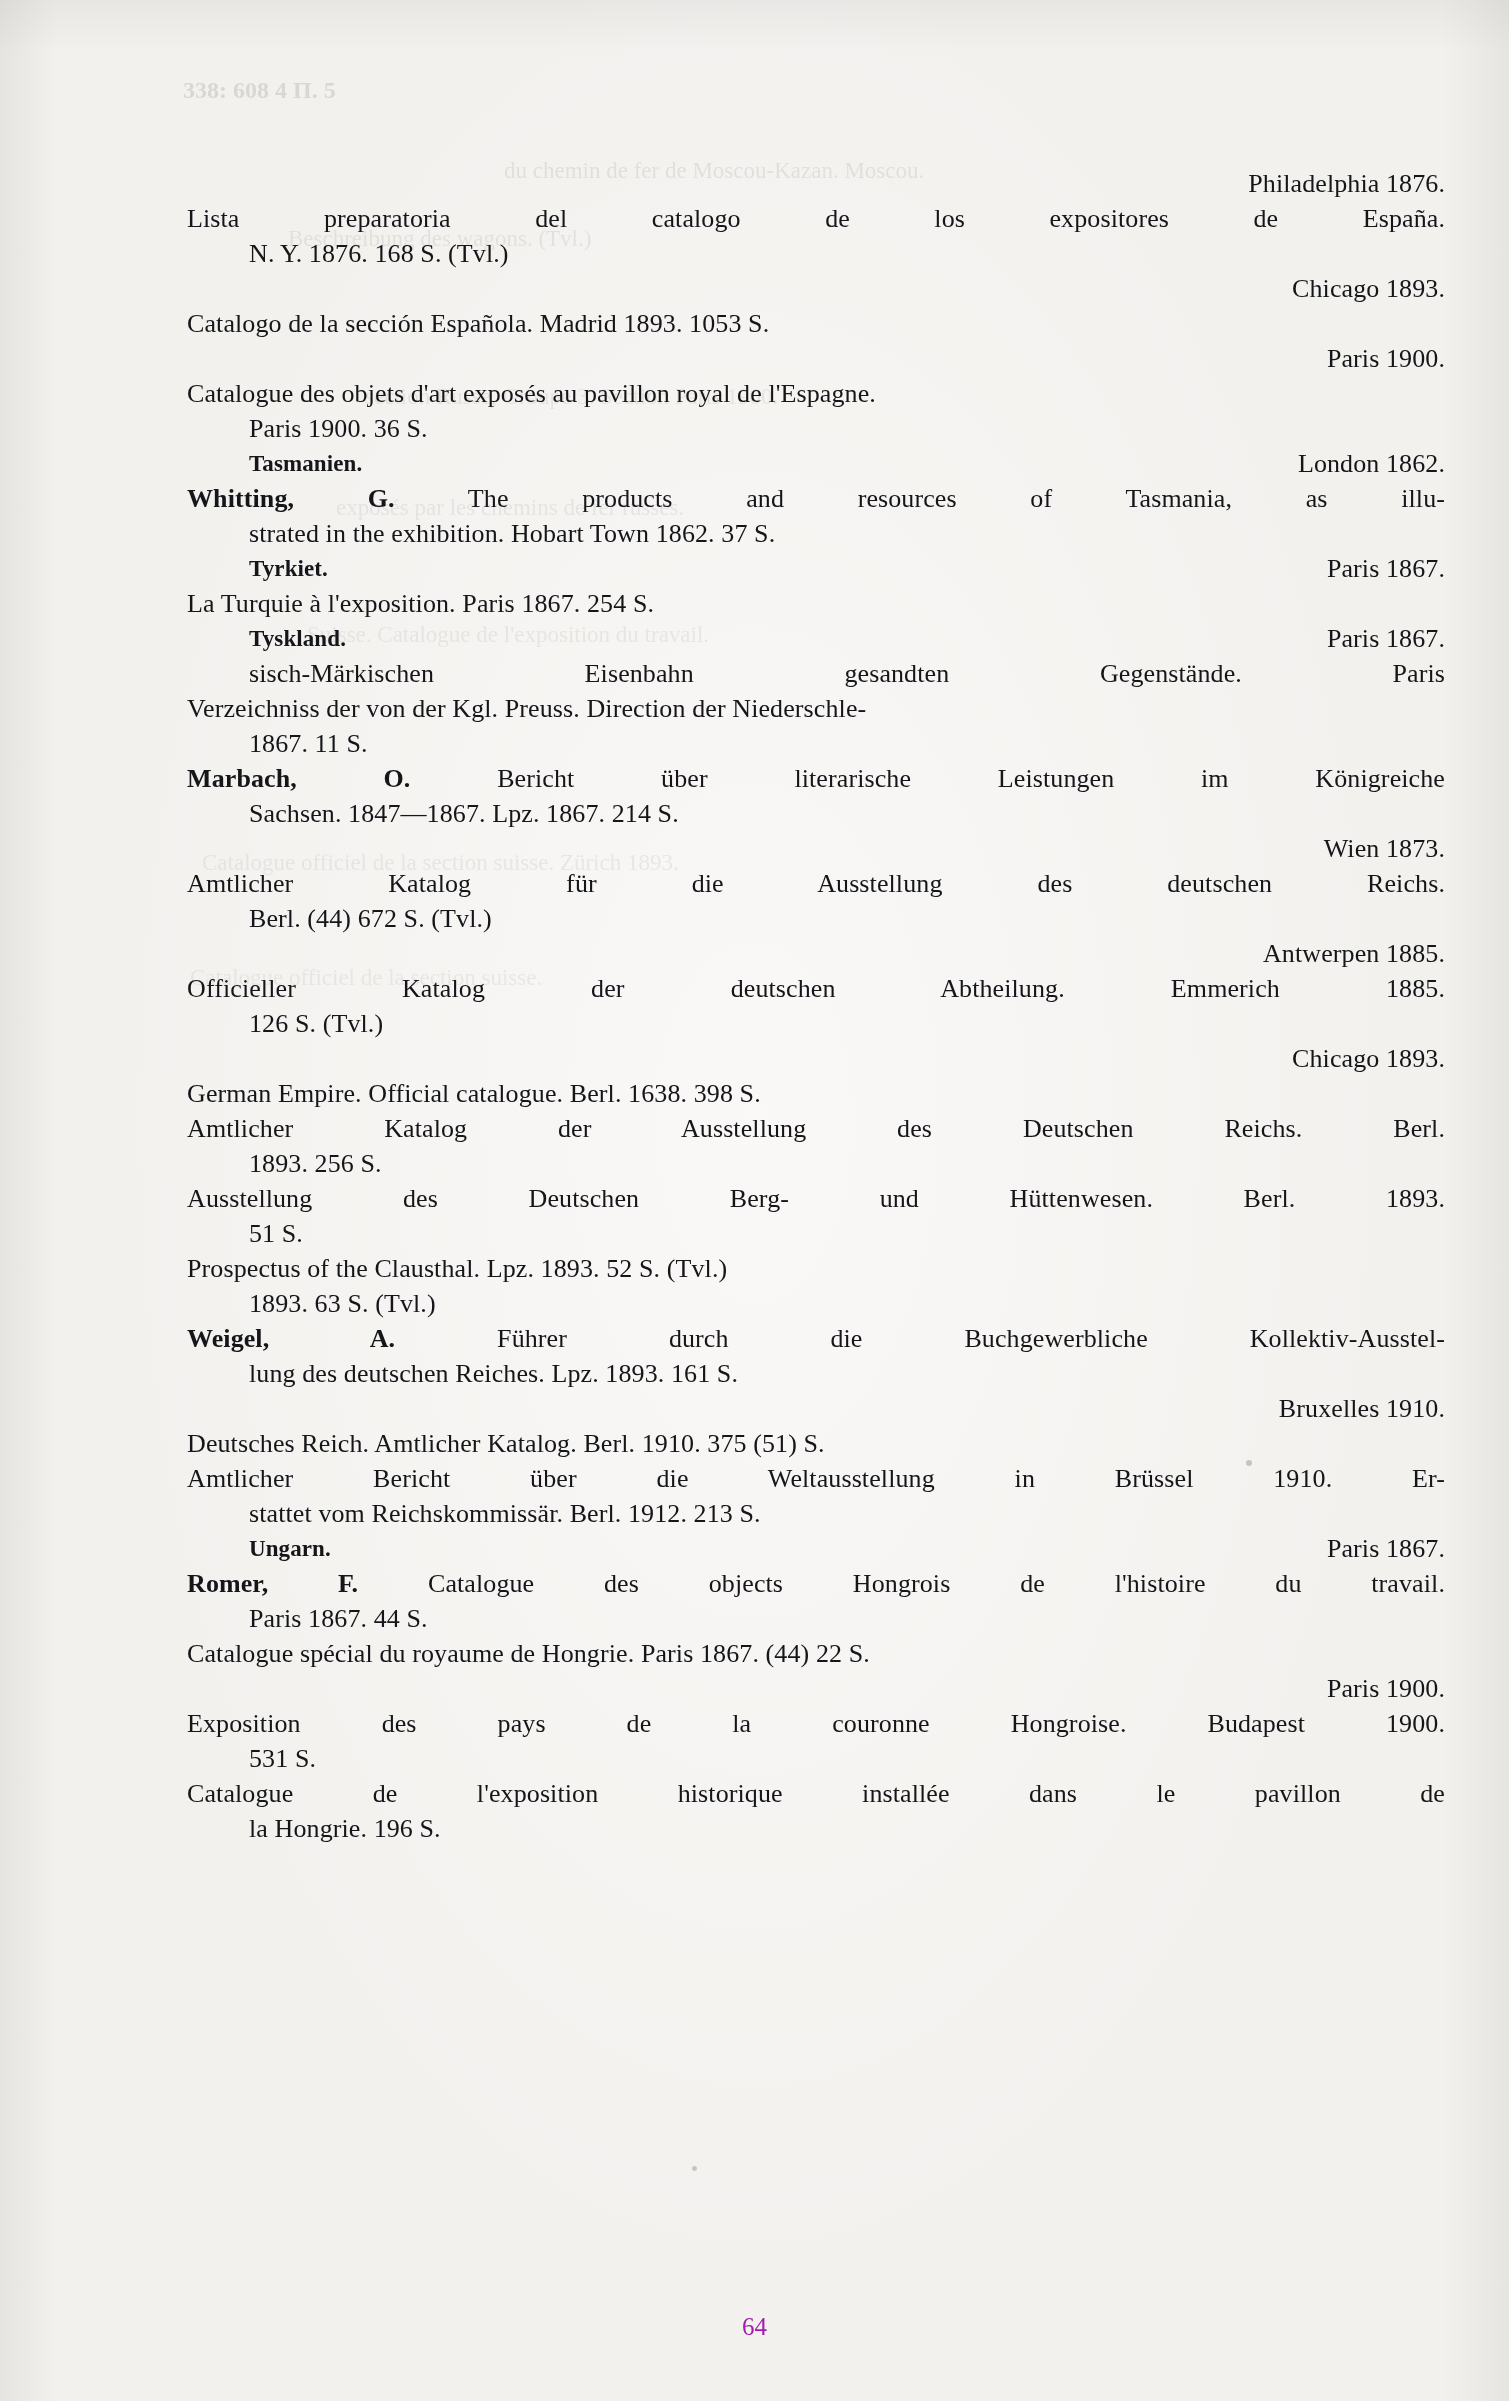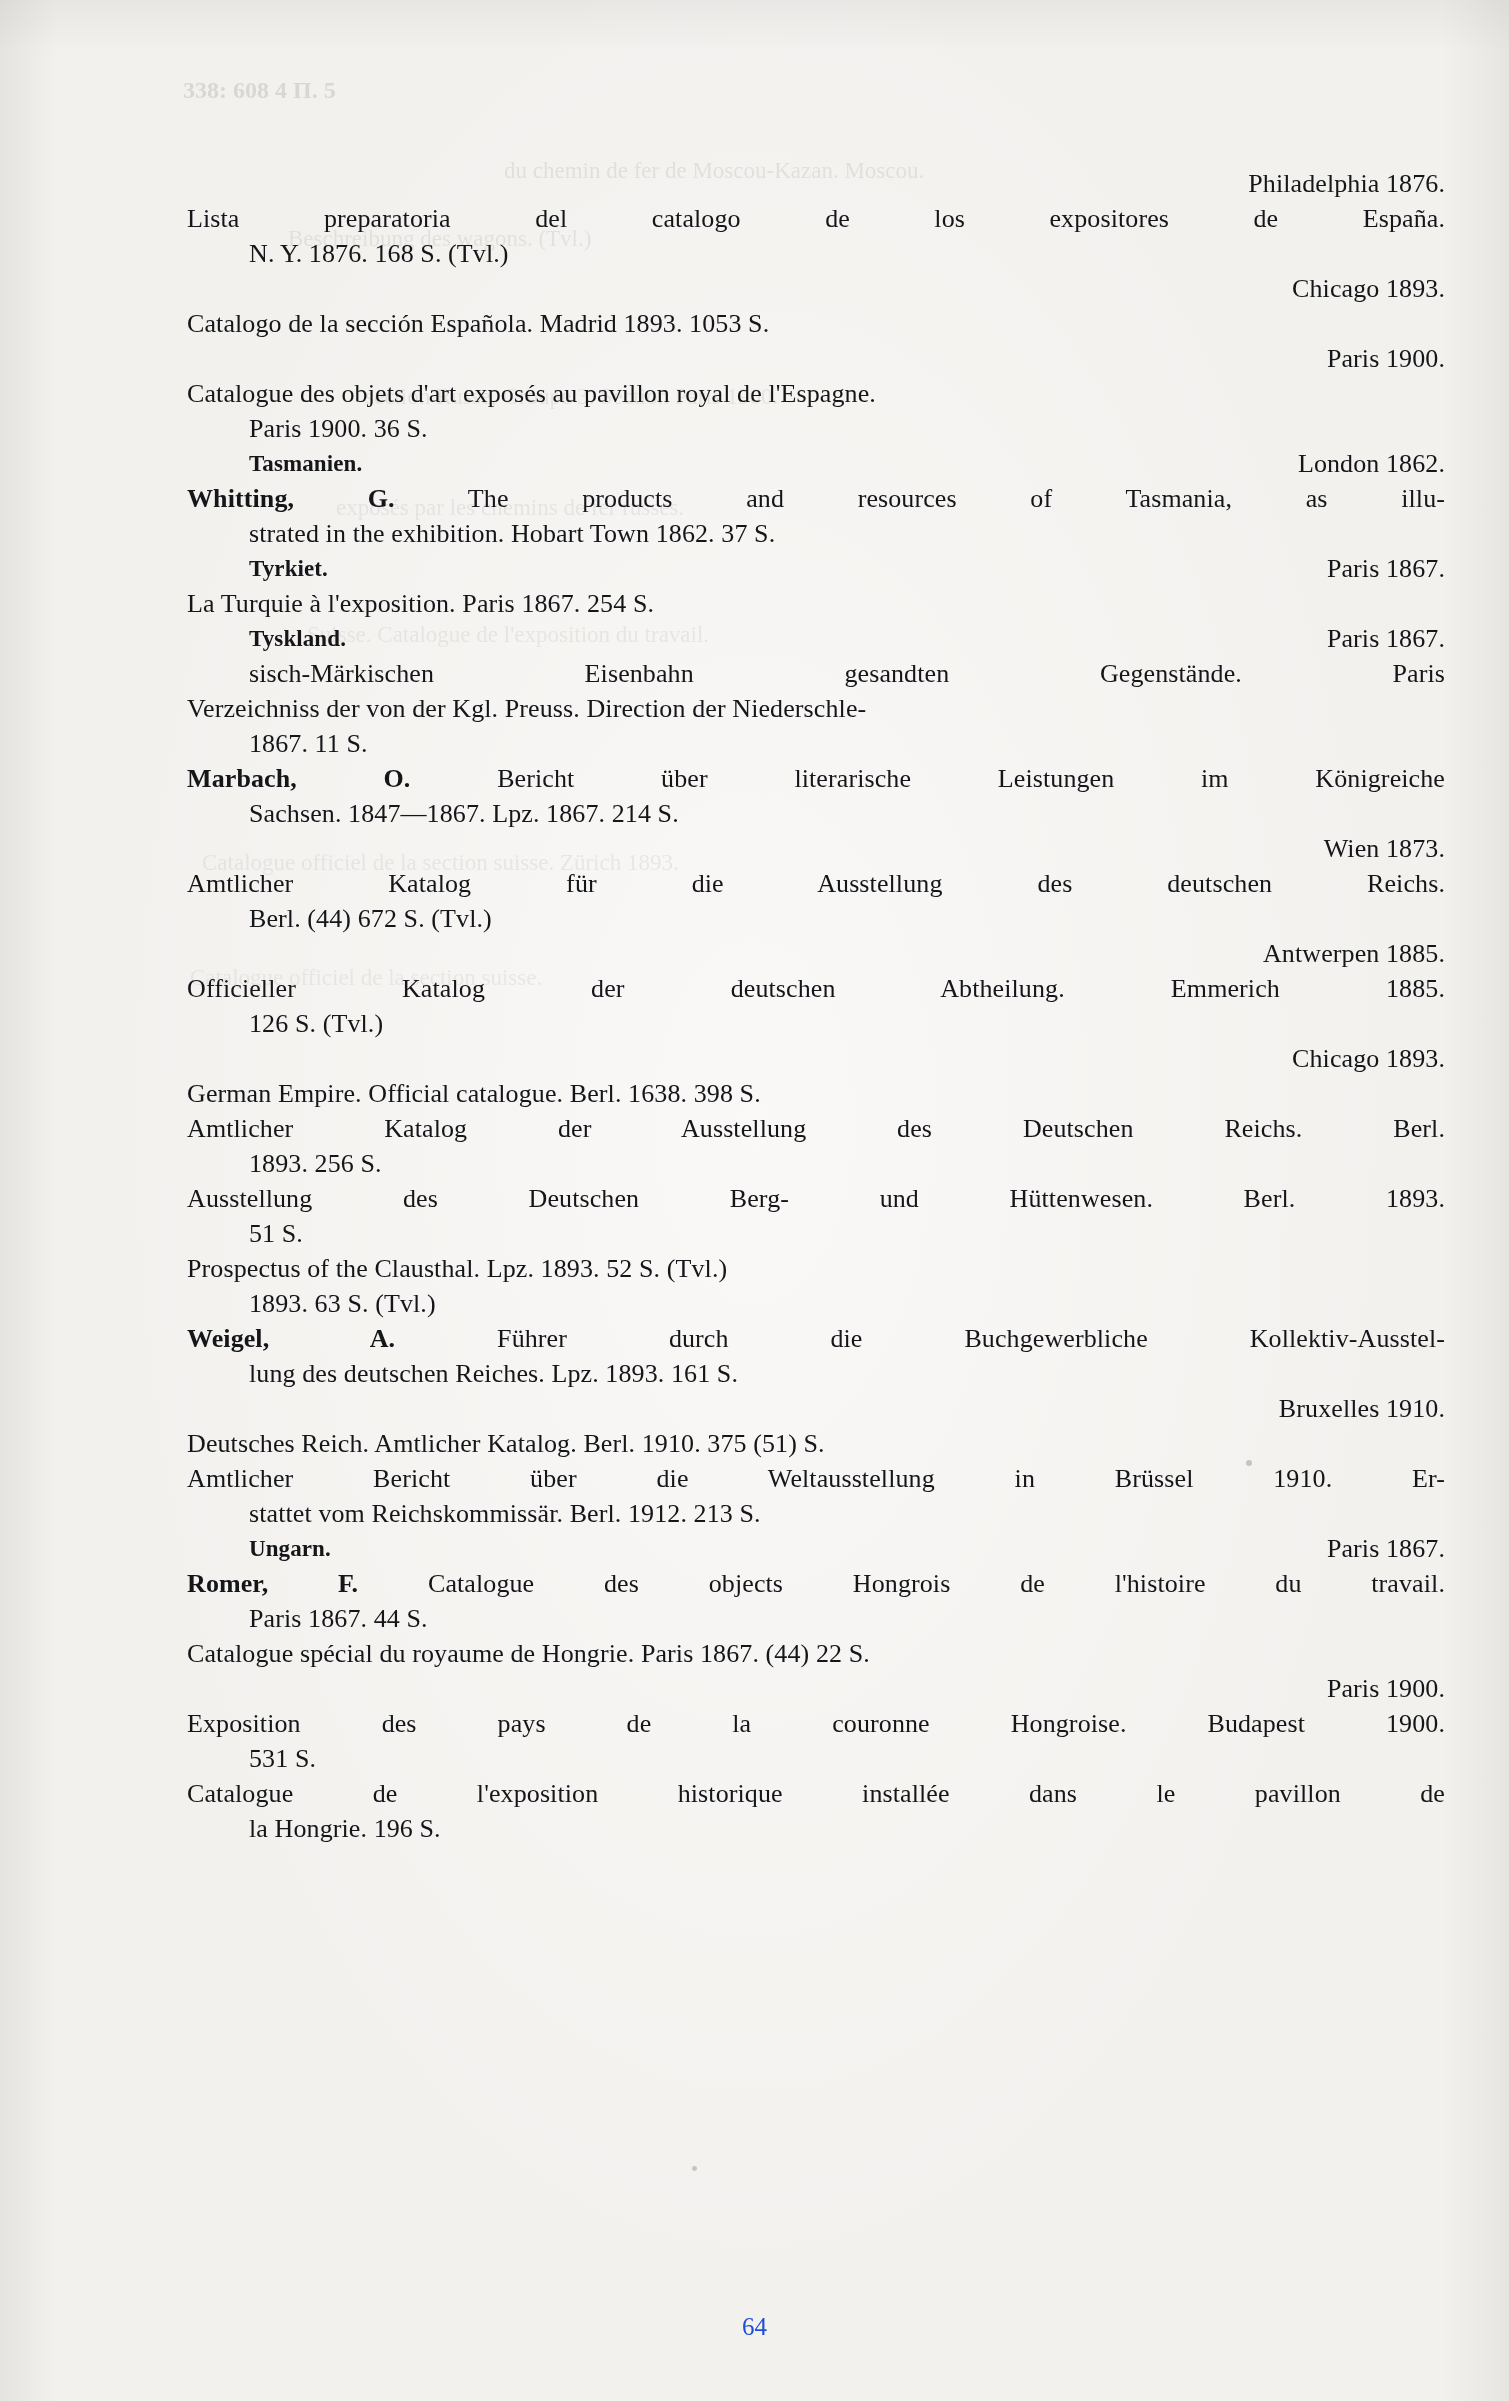--- a/index.html
+++ b/index.html
@@ -88,21 +88,21 @@
     font-weight: bold;
   }
   .folio {
     position: absolute;
     left: 0;
     right: 0;
     top: 2313px;
     text-align: center;
     font-size: 25px;
     font-family: "Liberation Serif", serif;
-    color: #1d4ed8;
+    color: #a21caf;
   }
   .speck {
     position: absolute;
     background: #9a968f;
     border-radius: 50%;
     opacity: 0.5;
   }
 </style>
 </head>
 <body>

